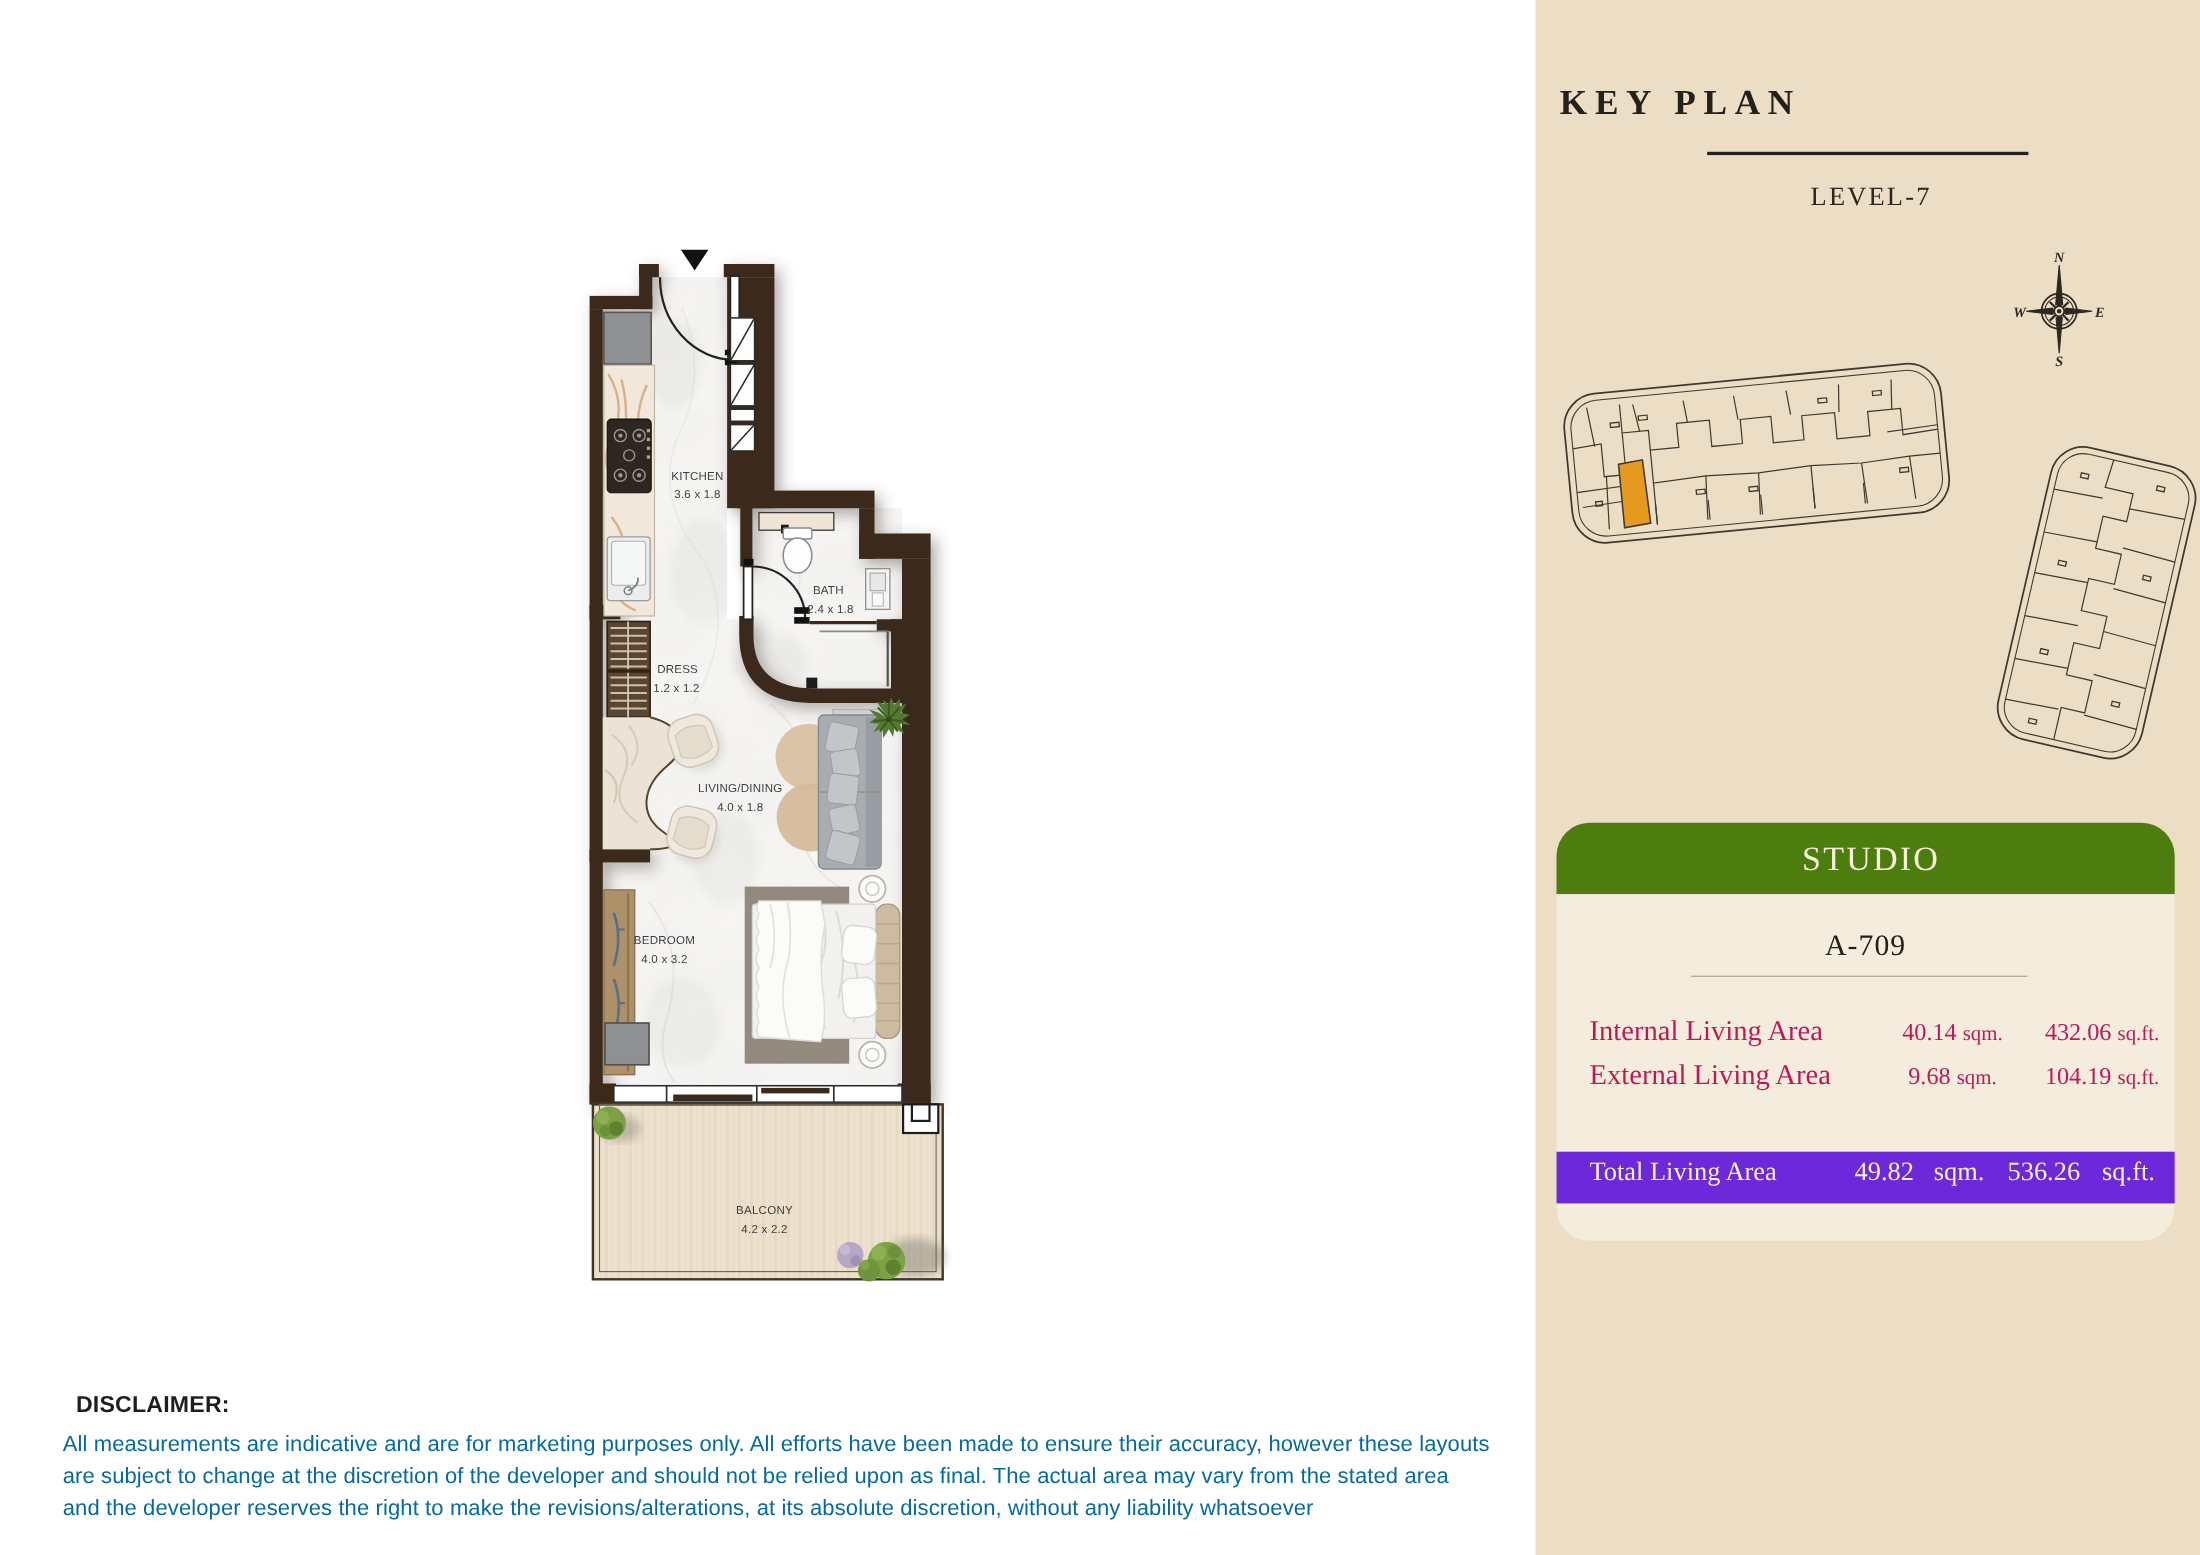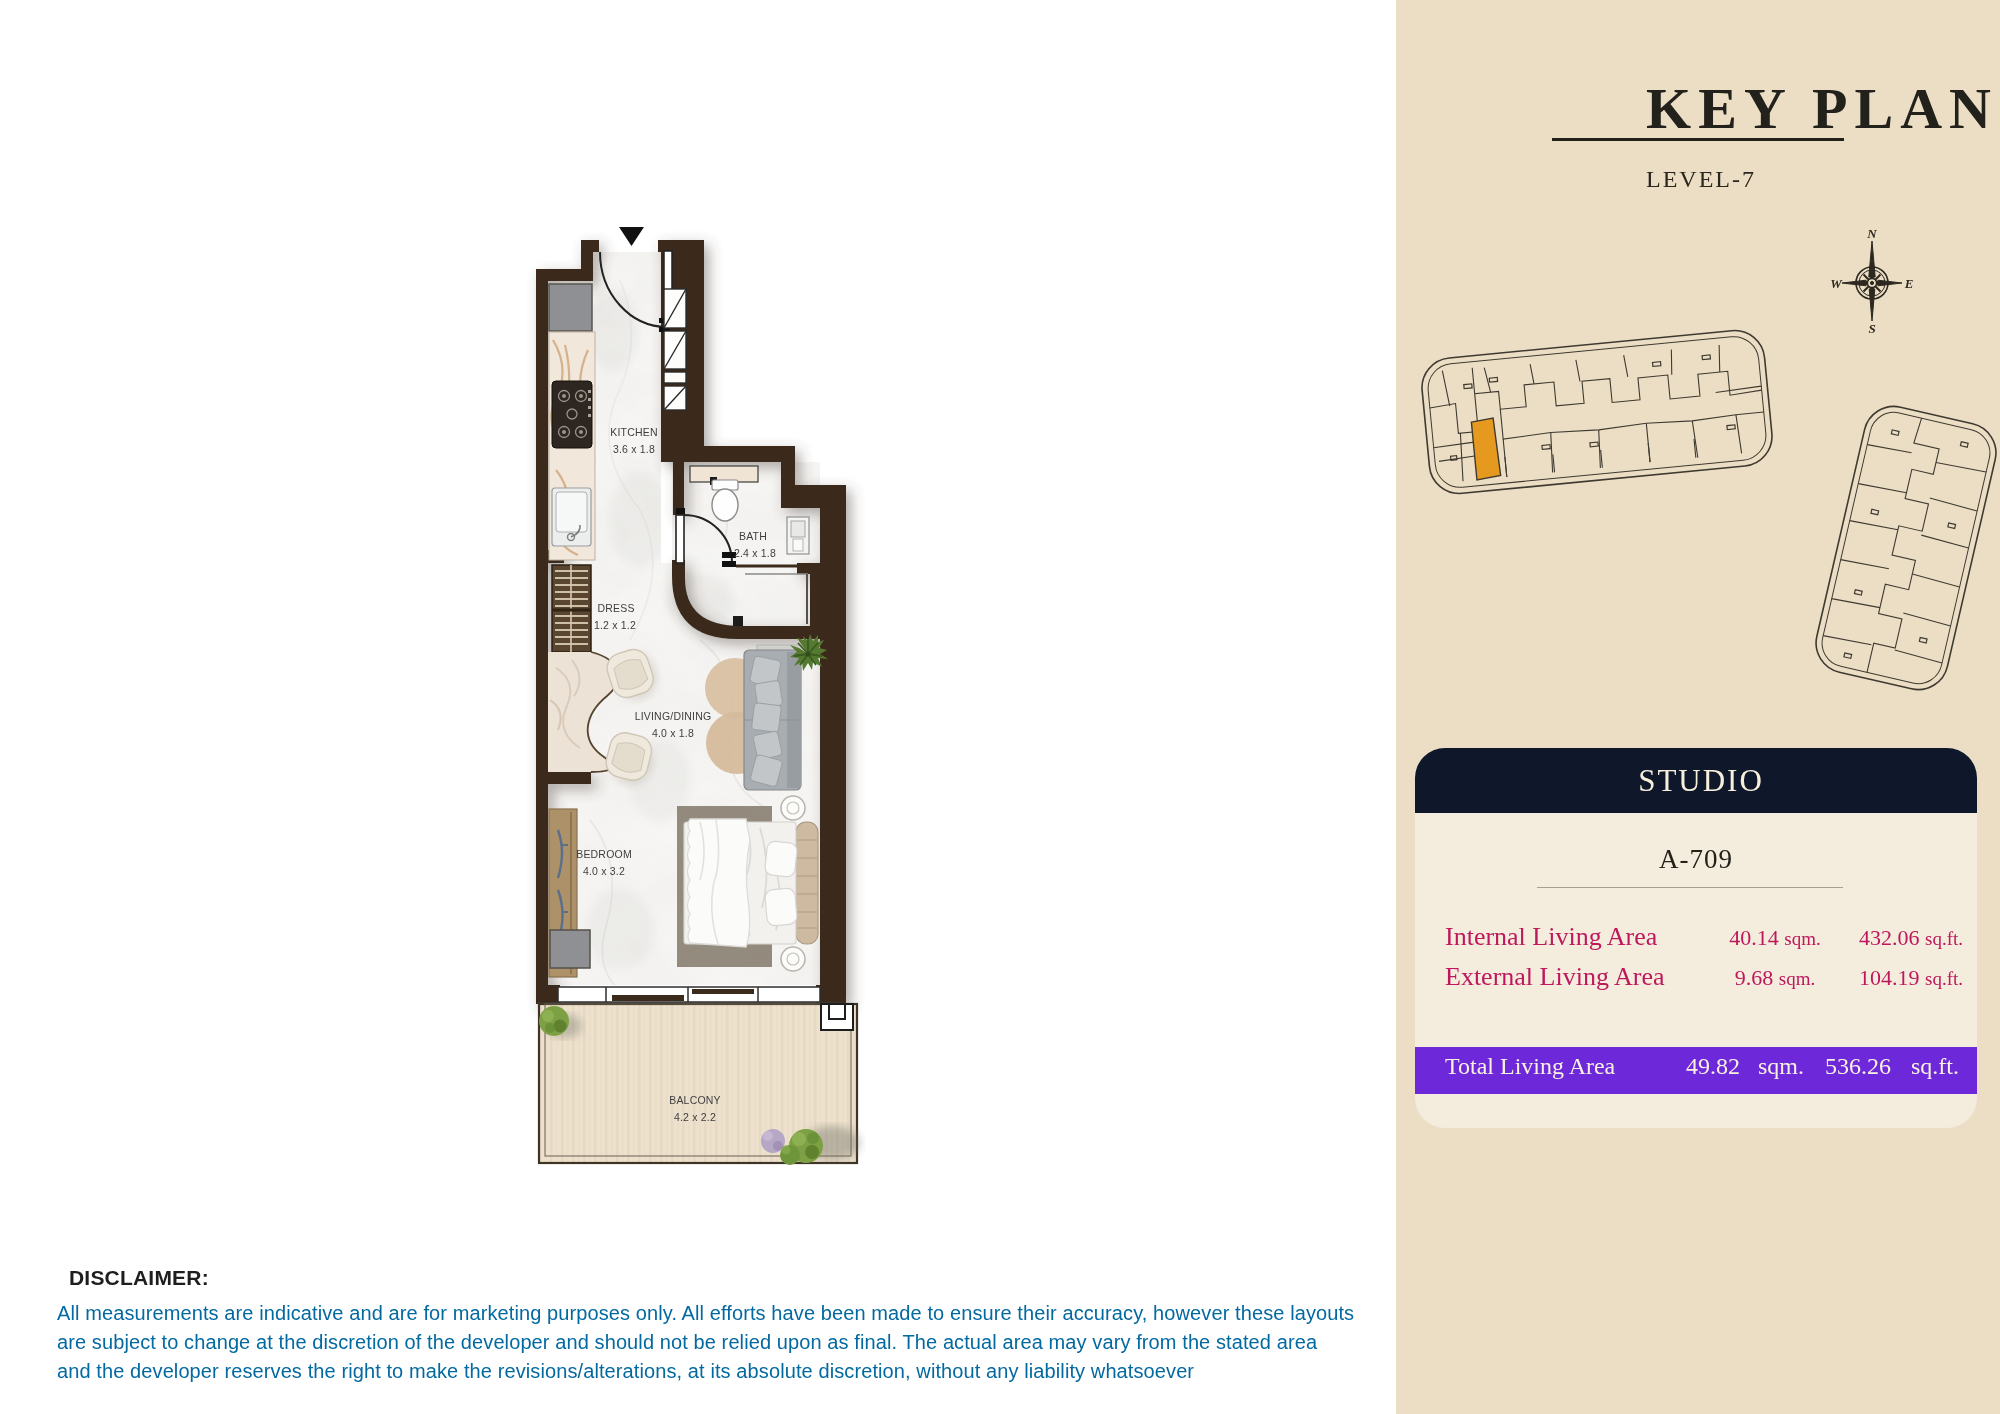--- a/index.html
+++ b/index.html
@@ -1,22 +1,22 @@
 <!DOCTYPE html>
 <html><head>
 <meta charset="utf-8">
 <style>
 html,body{margin:0;padding:0;}
 body{width:2000px;height:1414px;position:relative;background:#ffffff;font-family:"Liberation Sans",sans-serif;overflow:hidden;}
 #panel{position:absolute;left:1396px;top:0;width:604px;height:1414px;background:#ebdec5;}
-#keyplan-title{position:absolute;left:0;top:75px;width:602px;text-align:right;font-family:"Liberation Serif",serif;font-weight:bold;font-size:58px;letter-spacing:7px;color:#23211b;padding-left:22px;box-sizing:border-box;}
+#keyplan-title{position:absolute;left:0;top:75px;width:602px;text-align:left;font-family:"Liberation Serif",serif;font-weight:bold;font-size:32px;letter-spacing:7px;color:#23211b;padding-left:22px;box-sizing:border-box;}
 #keyplan-rule{position:absolute;left:156px;top:138px;width:292px;height:3px;background:#23211b;}
 #level7{position:absolute;left:0;top:166px;width:602px;text-align:center;font-family:"Liberation Serif",serif;font-size:24px;letter-spacing:2px;color:#2b261d;padding-left:8px;box-sizing:border-box;}
 #card{position:absolute;left:19px;top:748px;width:562px;height:380px;}
-#card .hdr{position:absolute;left:0;top:0;width:562px;height:65px;background:#0f172a;border-radius:30px 30px 0 0;text-align:center;font-family:"Liberation Serif",serif;font-size:31px;letter-spacing:2px;color:#f7efdb;line-height:66px;padding-left:10px;box-sizing:border-box;}
+#card .hdr{position:absolute;left:0;top:0;width:562px;height:65px;background:#4d7c0f;border-radius:30px 30px 0 0;text-align:center;font-family:"Liberation Serif",serif;font-size:31px;letter-spacing:2px;color:#f7efdb;line-height:66px;padding-left:10px;box-sizing:border-box;}
 #card .bdy{position:absolute;left:0;top:65px;width:562px;height:315px;background:#f4ecdc;border-radius:0 0 30px 30px;}
 #a709{position:absolute;left:0;top:96px;width:562px;text-align:center;font-family:"Liberation Serif",serif;font-size:27px;color:#24211a;letter-spacing:1px;box-sizing:border-box;}
 #a709line{position:absolute;left:122px;top:139px;width:306px;height:1px;background:#a89f8e;}
 .row{position:absolute;left:30px;font-family:"Liberation Serif",serif;font-size:26px;color:#be185d;width:530px;}
 .row .v1{position:absolute;left:254px;width:152px;text-align:center;display:inline-block;top:3px;font-size:22px;}
 .row .v2{position:absolute;left:390px;width:152px;text-align:center;display:inline-block;top:3px;font-size:22px;}
 .row .unit{font-size:19px;}
 #band{position:absolute;left:0;top:299px;width:562px;height:47px;background:#6d28d9;color:#f8f1e0;font-family:"Liberation Serif",serif;font-size:24px;}
 #band .t{position:absolute;left:30px;top:6px;}
 #band .n1{position:absolute;left:248px;top:6px;width:100px;text-align:center;}

